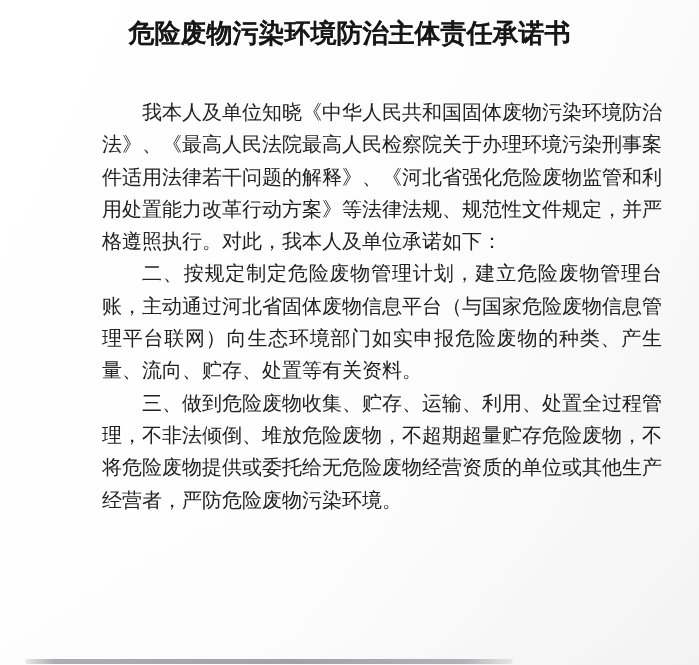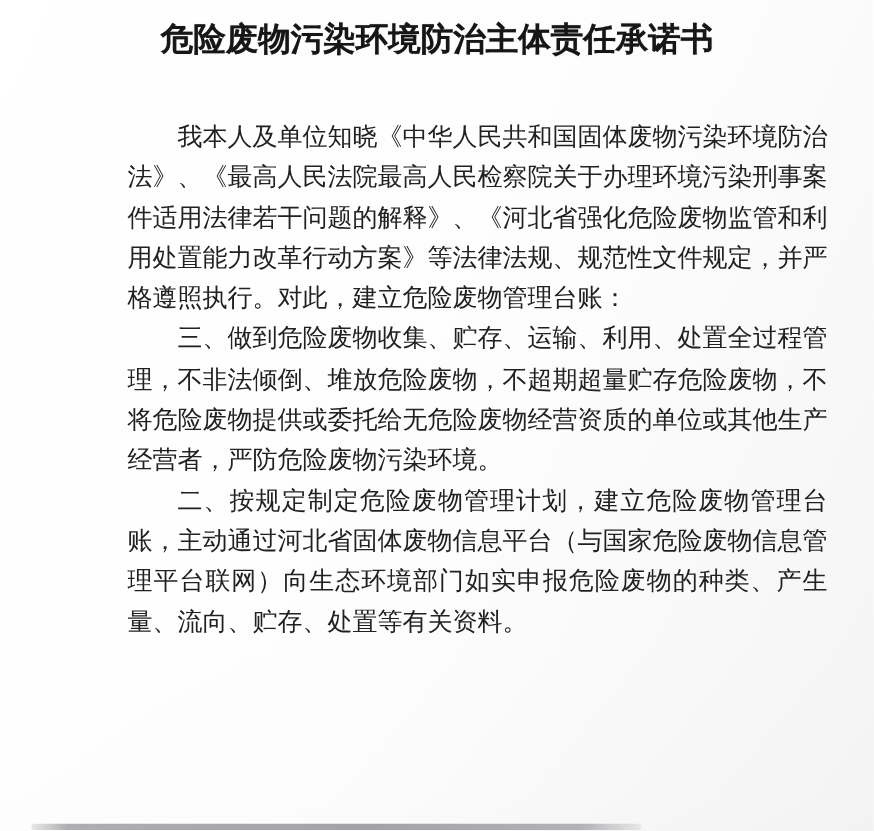--- a/index.html
+++ b/index.html
@@ -8,21 +8,21 @@
   }
   .page {
     position: relative;
     width: 699px;
     height: 665px;
     overflow: hidden;
     box-sizing: border-box;
     background:
       linear-gradient(115deg, rgba(255,255,255,1) 0%, rgba(253,253,253,0.9) 55%, rgba(243,243,244,0.9) 100%),
       linear-gradient(to bottom, #fefefe 0%, #fdfdfd 78%, #f4f4f5 96%, #ececee 100%);
-    font-family: Liberation Mono, monospace;
+    font-family: Liberation Sans, sans-serif;
     color: #1e1e1e;
   }
   .title {
     margin: 0;
     padding-top: 15px;
     text-align: center;
     font-size: 26px;
     line-height: 36px;
     font-weight: bold;
     letter-spacing: 0px;
@@ -60,19 +60,19 @@
     filter: blur(0.6px);
   }
 </style>
 </head>
 <body>
 
 <div class="page">
   <h1 class="title">危险废物污染环境防治主体责任承诺书</h1>
 
   <div class="content">
-    <p>我本人及单位知晓《中华人民共和国固体废物污染环境防治法》、《最高人民法院最高人民检察院关于办理环境污染刑事案件适用法律若干问题的解释》、《河北省强化危险废物监管和利用处置能力改革行动方案》等法律法规、规范性文件规定，并严格遵照执行。对此，建立危险废物管理台账：</p>
+    <p>我本人及单位知晓《中华人民共和国固体废物污染环境防治法》、《最高人民法院最高人民检察院关于办理环境污染刑事案件适用法律若干问题的解释》、《河北省强化危险废物监管和利用处置能力改革行动方案》等法律法规、规范性文件规定，并严格遵照执行。对此，我本人及单位承诺如下：</p>
+    <p>二、按规定制定危险废物管理计划，建立危险废物管理台账，主动通过河北省固体废物信息平台（与国家危险废物信息管理平台联网）向生态环境部门如实申报危险废物的种类、产生量、流向、贮存、处置等有关资料。</p>
     <p>三、做到危险废物收集、贮存、运输、利用、处置全过程管理，不非法倾倒、堆放危险废物，不超期超量贮存危险废物，不将危险废物提供或委托给无危险废物经营资质的单位或其他生产经营者，严防危险废物污染环境。</p>
-    <p>二、按规定制定危险废物管理计划，建立危险废物管理台账，主动通过河北省固体废物信息平台（与国家危险废物信息管理平台联网）向生态环境部门如实申报危险废物的种类、产生量、流向、贮存、处置等有关资料。</p>
   </div>
 
   <div class="bottom-edge"></div>
 </div>
 
 </body></html>

